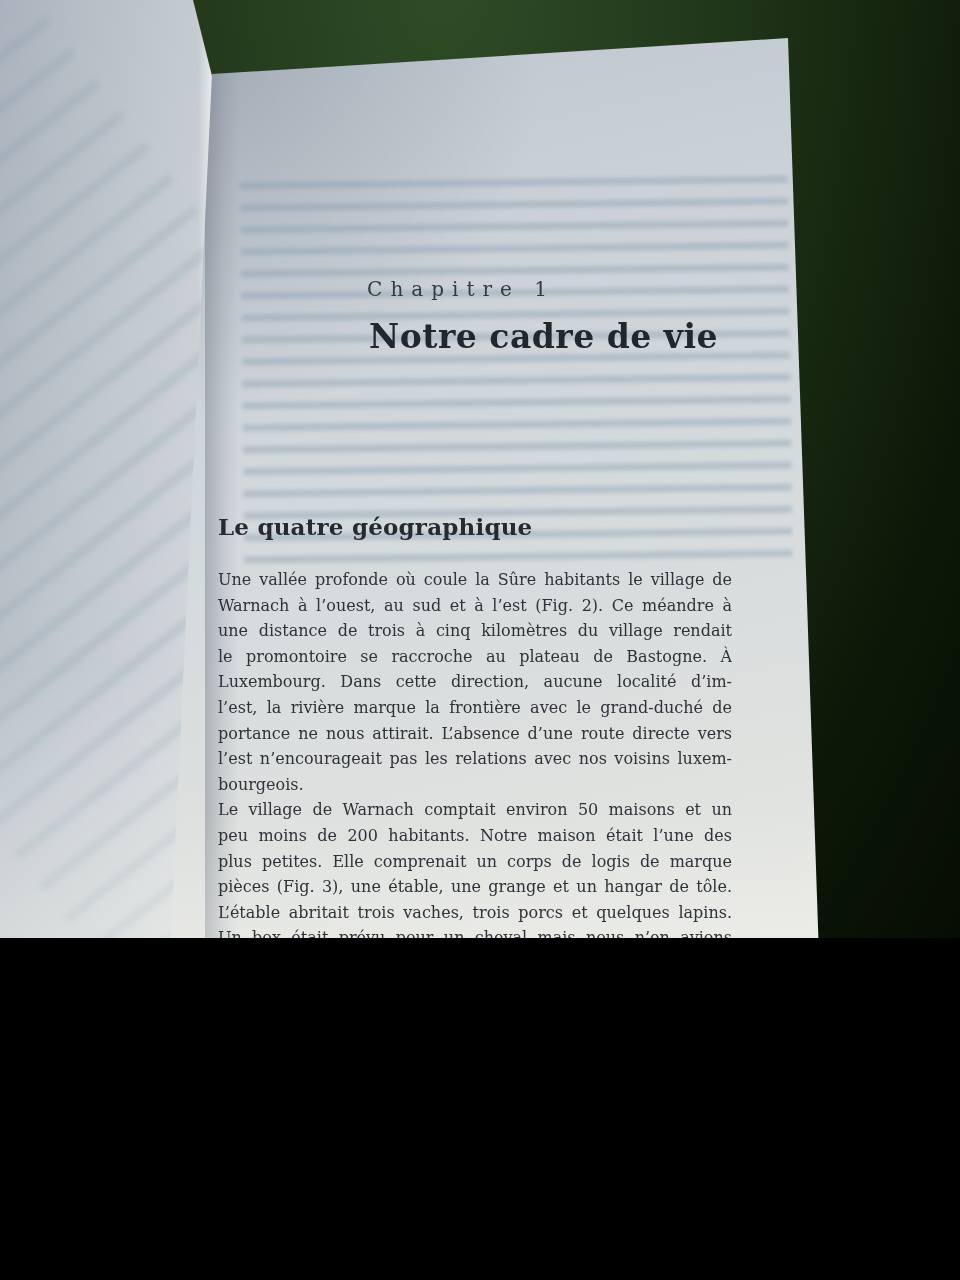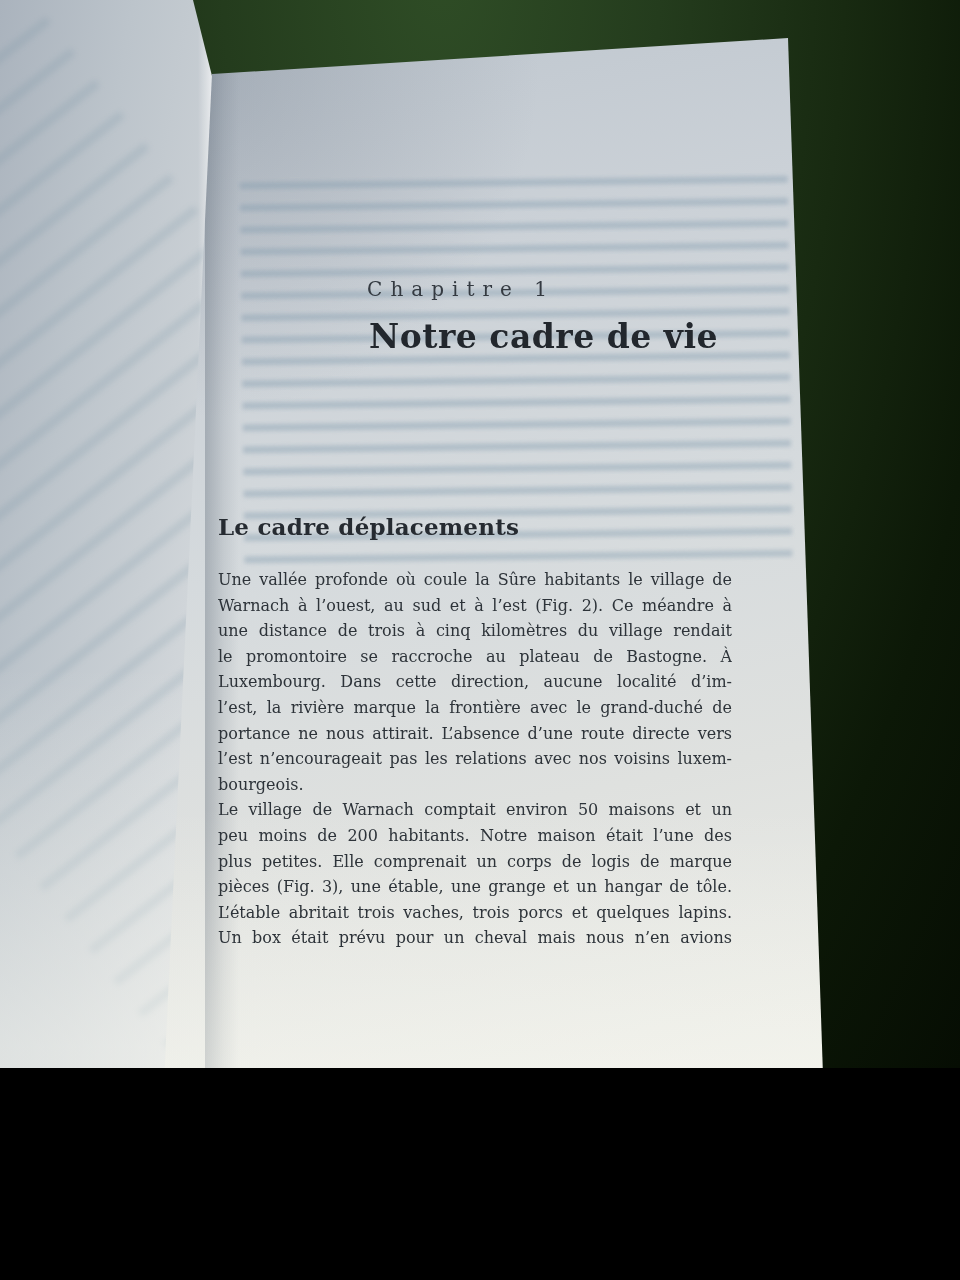--- a/index.html
+++ b/index.html
@@ -1,17 +1,17 @@
 <!DOCTYPE html>
 <html><head>
 <meta charset="utf-8">
 <style>
   html,body{margin:0;padding:0;background:#000;}
   #canvas{
-    position:relative;width:960px;height:1068px;overflow:hidden;
+    position:relative;width:960px;height:938px;overflow:hidden;
     background:radial-gradient(ellipse at 46% -5%, #2f4d26 0%, #243c1d 30%, #182a11 55%, #0c1807 78%, #060d03 100%);
     font-family:"DejaVu Serif", serif;
   }
   
   #left-page{
     position:absolute;left:0;top:0;width:232px;height:1210px;
     clip-path:polygon(0 0,193px 0,213px 80px,219px 1100px,196px 1120px,120px 1154px,42px 1180px,0 1197px);
     background:linear-gradient(100deg,#aab3bd 0%,#bcc4cb 30%,#c9cfd4 55%,#d6dadd 75%,#e2e5e4 90%,#eceeec 100%);
     filter:drop-shadow(0 14px 18px rgba(0,0,0,0.55));
   }
@@ -91,21 +91,21 @@
   <div id="main-page">
     <div class="mp-topleft-shade"></div>
     <div class="mp-gutter-shade"></div>
     <div class="mp-bottom-light"></div>
     <div class="mp-ghost-lines"></div>
 
     <div class="text-block" id="chapter-label">Chapitre 1</div>
 
     <div class="text-block" id="chapter-title">Notre cadre de vie</div>
 
-    <div class="text-block" id="section-heading">Le cadre déplacements</div>
+    <div class="text-block" id="section-heading">Le quatre géographique</div>
 
     <div class="text-block" id="body-text">
       <div class="jline">Une vallée profonde où coule la Sûre habitants le village de</div>
       <div class="jline">Warnach à l’ouest, au sud et à l’est (Fig. 2). Ce méandre à</div>
       <div class="jline">une distance de trois à cinq kilomètres du village rendait</div>
       <div class="jline">le promontoire se raccroche au plateau de Bastogne. À</div>
       <div class="jline">Luxembourg. Dans cette direction, aucune localité d’im-</div>
       <div class="jline">l’est, la rivière marque la frontière avec le grand-duché de</div>
       <div class="jline">portance ne nous attirait. L’absence d’une route directe vers</div>
       <div class="jline">l’est n’encourageait pas les relations avec nos voisins luxem-</div>

